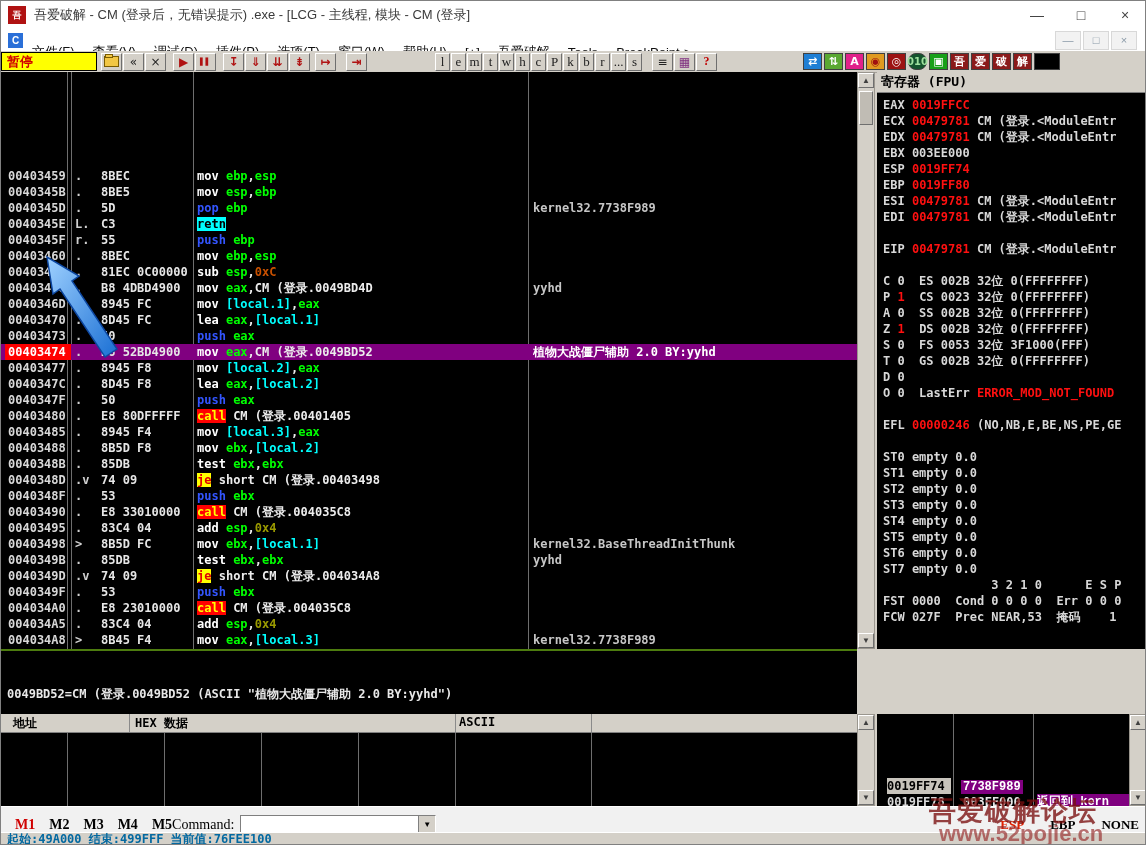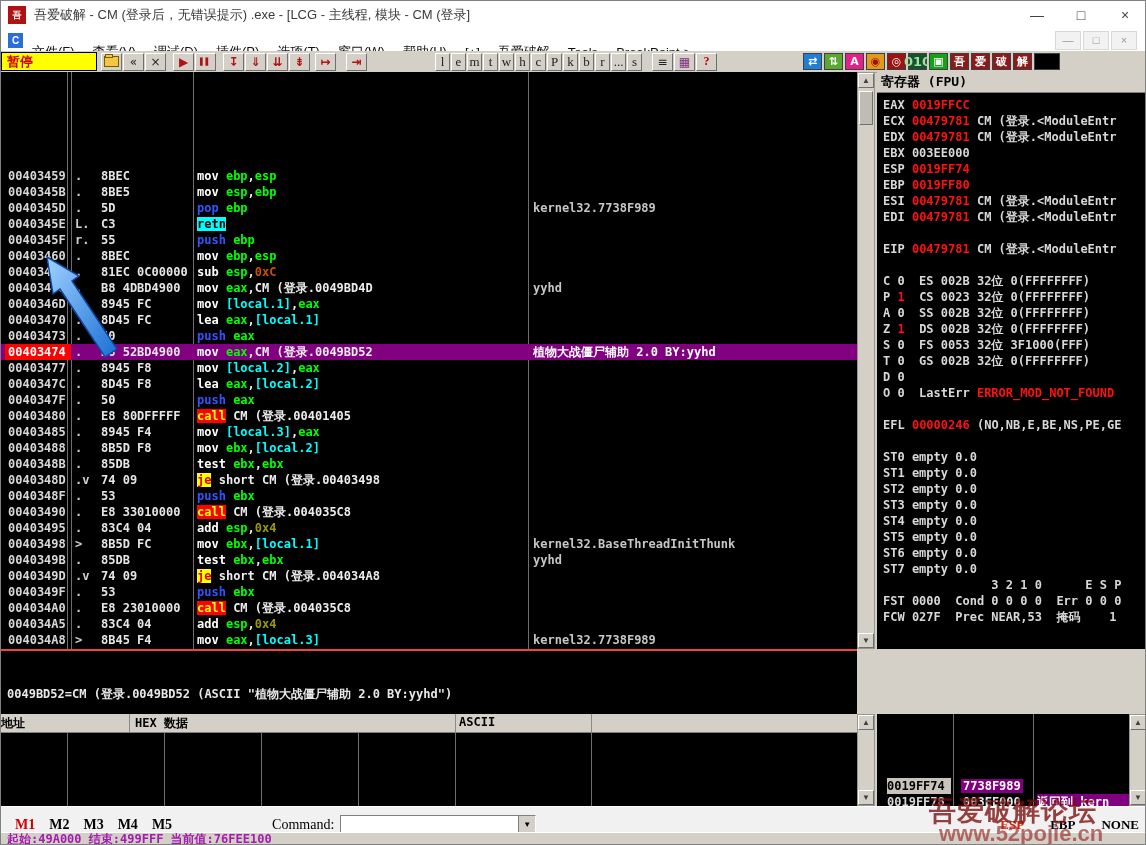--- a/index.html
+++ b/index.html
@@ -71,63 +71,63 @@
   
   .registers{position:absolute;left:876px;top:71px;width:270px;height:577px;background:#000;}
   .reg-header{height:20px;background:#d4d0c8;color:#000;font-size:13px;display:flex;align-items:center;
               padding-left:4px;border-bottom:1px solid #808080;font-weight:bold;
               font-family:"DejaVu Sans Mono",monospace;}
   .reg-body{padding:4px 0 0 6px;}
   .reg-line{height:16px;}
   .rg-w{color:#d8d8d8}.rg-r{color:#ff1010}
 
   
-  .infopane{position:absolute;left:0;top:648px;width:856px;height:65px;background:#000;border-top:2px solid #ef4444;
+  .infopane{position:absolute;left:0;top:648px;width:856px;height:65px;background:#000;border-top:2px solid #4d7c0f;
             box-sizing:border-box;padding:3px 0 0 6px;}
   .infopane .il{color:#e8e8e8;}
 
   
   .dump{position:absolute;left:0;top:713px;width:856px;height:92px;background:#000;}
   .dump-header{position:relative;height:18px;background:#d4d0c8;border-bottom:1px solid #808080;}
   .dump-header span{position:absolute;top:1px;font-size:12px;color:#000;font-weight:bold;
                     font-family:"DejaVu Sans Mono",monospace;}
   .dh-sep{position:absolute;top:0;bottom:0;width:1px;background:#8a8a8a;}
   .dump-rows{position:relative;height:73px;overflow:hidden;}
 
   
   .stack{position:absolute;left:876px;top:713px;width:270px;height:92px;background:#000;overflow:hidden;}
   .strow{position:relative;height:16px;}
   .strow .sa{position:absolute;left:10px;width:64px;color:#d8d8d8;}
   .strow .sa.sel{background:#c8c4bc;color:#000;}
   .strow .spre{position:absolute;left:76px;color:#d0d0d0;}
   .strow .sv{position:absolute;left:84px;width:166px;color:#e6e6e6;}
   .strow .sv .svtxt{padding:0 2px;}
   .strow .sc{position:absolute;left:160px;width:104px;color:#d8d8d8;overflow:hidden;margin-top:16px;}
-  .strow.hl .svtxt,.strow.hl .sc{background:#800080;color:#fff;}
+  .strow.hl .svtxt,.strow.hl .sc{background:#800080;color:#fff;font-family:Liberation Mono, monospace;}
   .st-vline{position:absolute;top:0;bottom:0;width:1px;background:#6e6e6e;}
 
   
   .commandbar{position:absolute;left:0;top:805px;width:1146px;height:26px;background:#f1f1f1;
               border-top:1px solid #fff;display:flex;align-items:flex-end;}
   .m-btn{font-family:"Liberation Serif","DejaVu Serif",serif;font-weight:bold;font-size:14px;color:#000;
          margin-left:14px;}
   .m-btn.active{color:#d00000;}
-  .cmd-label{font-family:"Liberation Serif","DejaVu Serif",serif;font-size:14px;margin-left:100px;color:#000;}
+  .cmd-label{font-family:"Liberation Serif","DejaVu Serif",serif;font-size:14px;color:#000;}
   .cmd-input-wrap{margin-left:6px;width:196px;height:18px;background:#fff;border:1px solid;
                   border-color:#7f7f7f #fff #fff #7f7f7f;display:flex;box-sizing:border-box;}
   .cmd-input{flex:1;border:none;outline:none;font-size:12px;font-family:"DejaVu Sans Mono",monospace;padding:0 2px;min-width:0;}
   .cmd-drop{width:16px;background:#d4d0c8;border-left:1px solid #808080;color:#000;font-size:8px;
             display:flex;align-items:center;justify-content:center;}
   .cmd-right{margin-left:auto;margin-right:8px;display:flex;gap:26px;font-family:"Liberation Serif","DejaVu Serif",serif;
              font-weight:bold;font-size:13px;color:#000;}
   .cmd-right .esp{color:#e02000;}
 
   
   .statusbar{position:absolute;left:0;top:831px;width:1146px;height:14px;background:#d4d0c8;border-top:1px solid #fff;
-             font-size:12px;color:#a21caf;display:flex;align-items:center;padding-left:6px;box-sizing:border-box;
+             font-size:12px;color:#0369a1;display:flex;align-items:center;padding-left:6px;box-sizing:border-box;
              font-family:"DejaVu Sans Mono",monospace;font-weight:bold;}
 
   
   .wm1{position:absolute;left:928px;top:792px;font-size:27px;font-weight:bold;color:rgba(122,14,14,0.78);
        letter-spacing:1px;z-index:40;pointer-events:none;}
   .wm2{position:absolute;left:938px;top:820px;font-size:22px;font-weight:bold;color:rgba(150,40,40,0.65);
        z-index:40;pointer-events:none;}
   .annot-arrow{position:absolute;left:36px;top:250px;z-index:30;pointer-events:none;}
 </style>
 </head>
@@ -197,21 +197,21 @@
         <div class="tb-btn kind-letter">...</div>
         <div class="tb-btn kind-letter">s</div>
         <div class="tb-btn kind-std" style="margin-left: 10px;">≡</div>
         <div class="tb-btn kind-purple">▦</div>
         <div class="tb-btn kind-help">?</div>
         <div class="tb-tile" style="background: rgb(31, 127, 212); margin-left: 86px;">⇄</div>
         <div class="tb-tile" style="background: rgb(90, 168, 50);">⇅</div>
         <div class="tb-tile" style="background: rgb(224, 33, 138);">A</div>
         <div class="tb-tile" style="background: rgb(224, 154, 32); color: rgb(160, 16, 16);">◉</div>
         <div class="tb-tile" style="background: rgb(156, 19, 19);">◎</div>
-        <div class="tb-tile" style="background: #14532d; color: rgb(159, 224, 159); font-size: 13px;">010</div>
+        <div class="tb-tile" style="background: #14532d; color: rgb(159, 224, 159); font-size: 10px; border-radius: 8px;">010</div>
         <div class="tb-tile" style="background: rgb(24, 160, 24);">▣</div>
         <div class="tb-tile" style="background: rgb(139, 26, 26);">吾</div>
         <div class="tb-tile" style="background: rgb(139, 26, 26);">爱</div>
         <div class="tb-tile" style="background: rgb(139, 26, 26);">破</div>
         <div class="tb-tile" style="background: rgb(139, 26, 26);">解</div>
         <div class="tb-tile" style="background: rgb(0, 0, 0); width: 26px;"></div>
       </div>
   </div>
 
   <div class="disasm mono" id="disasmPane">
@@ -233,21 +233,21 @@
     <div class="reg-body mono" id="regBody"><div class="reg-line"><span class="rg-w">EAX </span><span class="rg-r">0019FFCC</span></div><div class="reg-line"><span class="rg-w">ECX </span><span class="rg-r">00479781</span><span class="rg-w"> CM (登录.&lt;ModuleEntr</span></div><div class="reg-line"><span class="rg-w">EDX </span><span class="rg-r">00479781</span><span class="rg-w"> CM (登录.&lt;ModuleEntr</span></div><div class="reg-line"><span class="rg-w">EBX 003EE000</span></div><div class="reg-line"><span class="rg-w">ESP </span><span class="rg-r">0019FF74</span></div><div class="reg-line"><span class="rg-w">EBP </span><span class="rg-r">0019FF80</span></div><div class="reg-line"><span class="rg-w">ESI </span><span class="rg-r">00479781</span><span class="rg-w"> CM (登录.&lt;ModuleEntr</span></div><div class="reg-line"><span class="rg-w">EDI </span><span class="rg-r">00479781</span><span class="rg-w"> CM (登录.&lt;ModuleEntr</span></div><div class="reg-line"></div><div class="reg-line"><span class="rg-w">EIP </span><span class="rg-r">00479781</span><span class="rg-w"> CM (登录.&lt;ModuleEntr</span></div><div class="reg-line"></div><div class="reg-line"><span class="rg-w">C 0  ES 002B 32位 0(FFFFFFFF)</span></div><div class="reg-line"><span class="rg-w">P </span><span class="rg-r">1</span><span class="rg-w">  CS 0023 32位 0(FFFFFFFF)</span></div><div class="reg-line"><span class="rg-w">A 0  SS 002B 32位 0(FFFFFFFF)</span></div><div class="reg-line"><span class="rg-w">Z </span><span class="rg-r">1</span><span class="rg-w">  DS 002B 32位 0(FFFFFFFF)</span></div><div class="reg-line"><span class="rg-w">S 0  FS 0053 32位 3F1000(FFF)</span></div><div class="reg-line"><span class="rg-w">T 0  GS 002B 32位 0(FFFFFFFF)</span></div><div class="reg-line"><span class="rg-w">D 0</span></div><div class="reg-line"><span class="rg-w">O 0  LastErr </span><span class="rg-r">ERROR_MOD_NOT_FOUND</span></div><div class="reg-line"></div><div class="reg-line"><span class="rg-w">EFL </span><span class="rg-r">00000246</span><span class="rg-w"> (NO,NB,E,BE,NS,PE,GE</span></div><div class="reg-line"></div><div class="reg-line"><span class="rg-w">ST0 empty 0.0</span></div><div class="reg-line"><span class="rg-w">ST1 empty 0.0</span></div><div class="reg-line"><span class="rg-w">ST2 empty 0.0</span></div><div class="reg-line"><span class="rg-w">ST3 empty 0.0</span></div><div class="reg-line"><span class="rg-w">ST4 empty 0.0</span></div><div class="reg-line"><span class="rg-w">ST5 empty 0.0</span></div><div class="reg-line"><span class="rg-w">ST6 empty 0.0</span></div><div class="reg-line"><span class="rg-w">ST7 empty 0.0</span></div><div class="reg-line"><span class="rg-w">               3 2 1 0      E S P</span></div><div class="reg-line"><span class="rg-w">FST 0000  Cond 0 0 0 0  Err 0 0 0</span></div><div class="reg-line"><span class="rg-w">FCW 027F  Prec NEAR,53  掩码    1</span></div></div>
   </div>
 
   <div class="infopane mono">
     <div class="il">0049BD52=CM (登录.0049BD52 (ASCII "植物大战僵尸辅助 2.0 BY:yyhd")</div>
     <div class="il">eax=0019FFCC</div>
   </div>
 
   <div class="dump">
     <div class="dump-header">
-      <span style="left:0">地址</span>
+      <span style="left:12px">地址</span>
       <span style="left:134px">HEX 数据</span>
       <span style="left:458px">ASCII</span>
       <div class="dh-sep" style="left:128px"></div>
       <div class="dh-sep" style="left:454px"></div>
       <div class="dh-sep" style="left:590px"></div>
     </div>
     <div class="dump-rows mono" id="dumpRows">
       <div class="vline" style="left:66px"></div>
       <div class="vline" style="left:163px"></div>
       <div class="vline" style="left:260px"></div>

